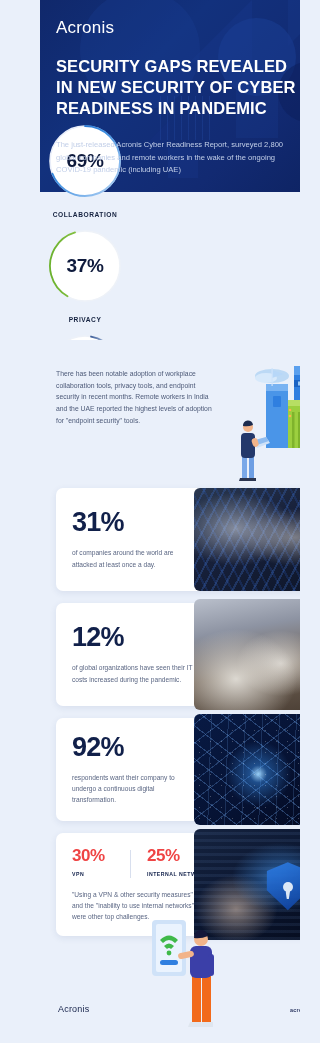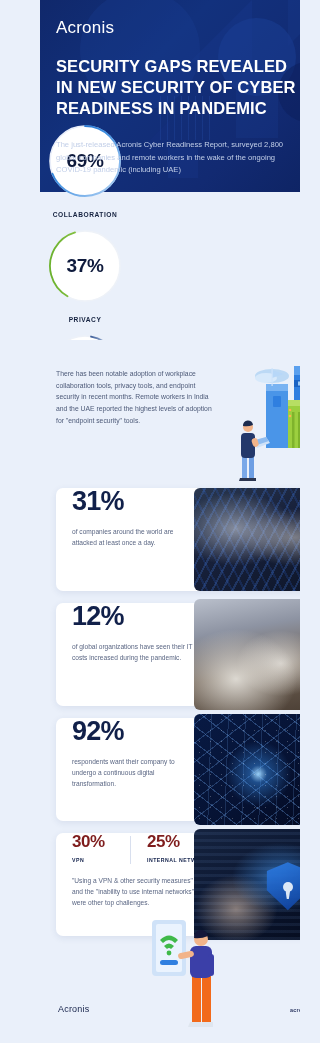--- a/index.html
+++ b/index.html
@@ -78,35 +78,35 @@
 
   
   .cards { position: relative; width: 300px; padding: 0 16px; }
   .card {
     position: relative; width: 268px; height: 103px;
     background: #ffffff; border-radius: 7px;
     box-shadow: 0 2px 7px rgba(30,55,110,.09);
     margin-bottom: 12px; overflow: visible;
   }
   .card-body { position: absolute; left: 16px; top: 0; width: 140px; height: 103px;
-    display: flex; flex-direction: column; }
+    display: flex; flex-direction: column; justify-content: center; }
   .card-big { font-size: 27px; font-weight: 700; color: #11204a; letter-spacing: -.8px; line-height: 1; }
   .card-desc { margin-top: 11px; font-size: 6.6px; color: #5a6683; line-height: 1.68; width: 122px; }
   .card-img {
     position: absolute; right: -10px; top: 0px;
     width: 140px; height: 103px; border-radius: 6px; overflow: hidden;
   }
   .card-img.tall { top: -4px; height: 111px; }
 
   
   .dual { display: flex; align-items: flex-start; gap: 0; }
   .dual-col { width: 58px; }
   .dual-col.right { width: 76px; padding-left: 16px; }
   .dual-sep { width: 1px; height: 28px; background: #d8dfee; margin-top: 3px; }
-  .dual-num { font-size: 17px; font-weight: 700; color: #7f1d1d; letter-spacing: -.4px; line-height: 1; }
+  .dual-num { font-size: 17px; font-weight: 700; color: #ef4444; letter-spacing: -.4px; line-height: 1; }
   .dual-cap { margin-top: 7px; font-size: 5.2px; font-weight: 700; color: #11204a; letter-spacing: .5px; white-space: nowrap; }
 
   
   .footer { position: relative; width: 300px; height: 88px; background: #eaf0fa; }
   .foot-logo { position: absolute; left: 18px; bottom: 22px; font-size: 9px; font-weight: 400; color: #16224a; letter-spacing:.2px;}
   .foot-url  { position: absolute; right: 16px; bottom: 23px; font-size: 5.4px; font-weight: 700; color: #2a3560; letter-spacing:.2px;}
   .foot-art  { position: absolute; left: 108px; top: -34px; width: 96px; height: 122px; }
 
   
   .photo { width: 100%; height: 100%; position: relative; }

